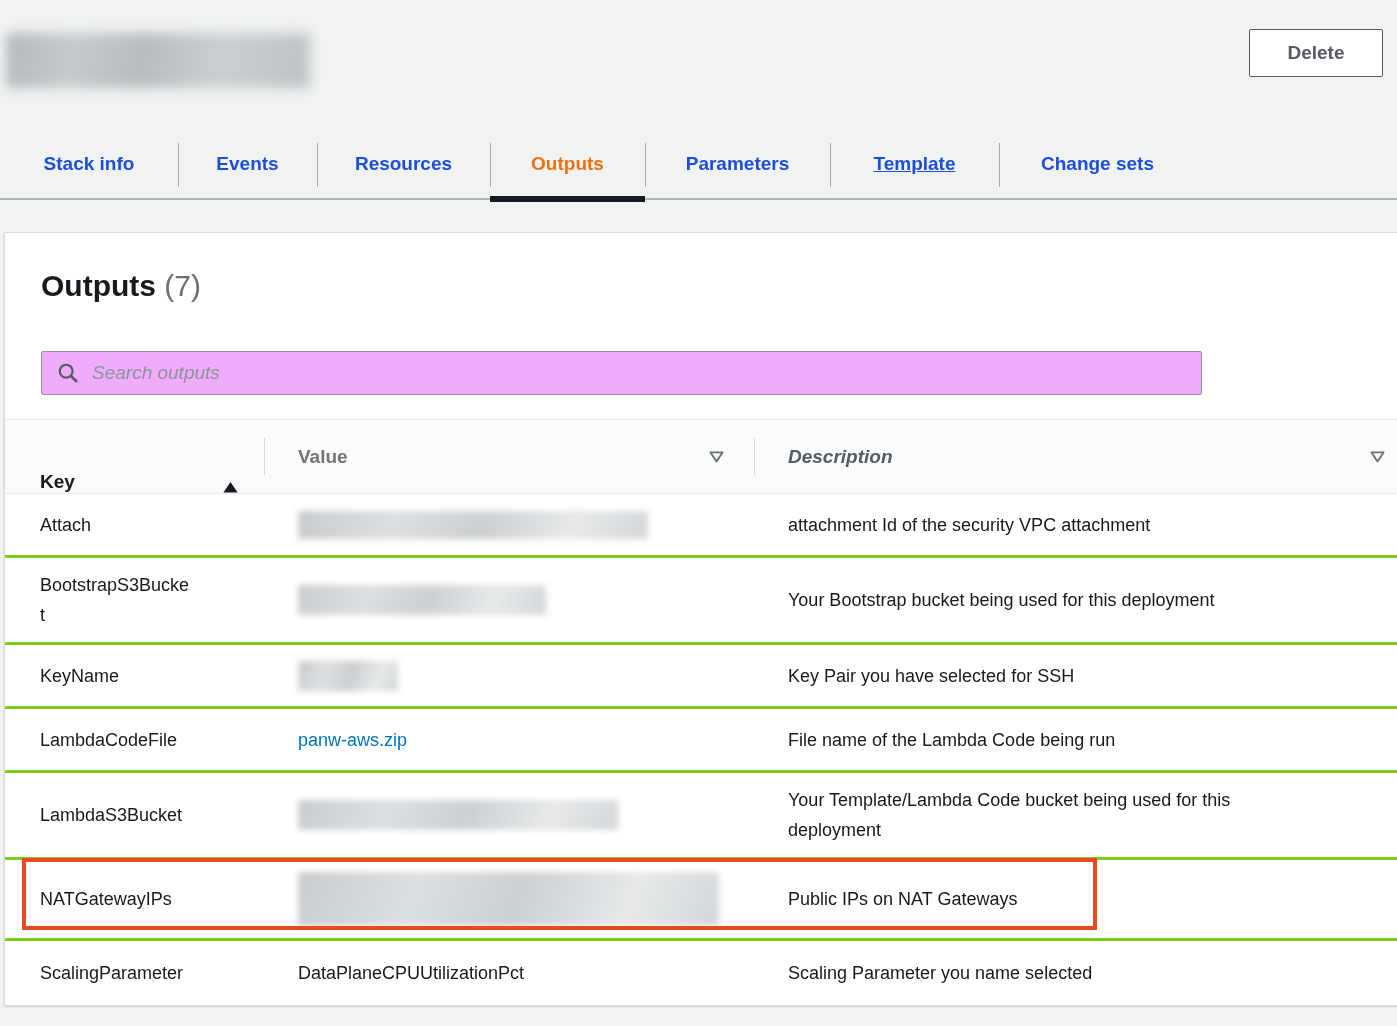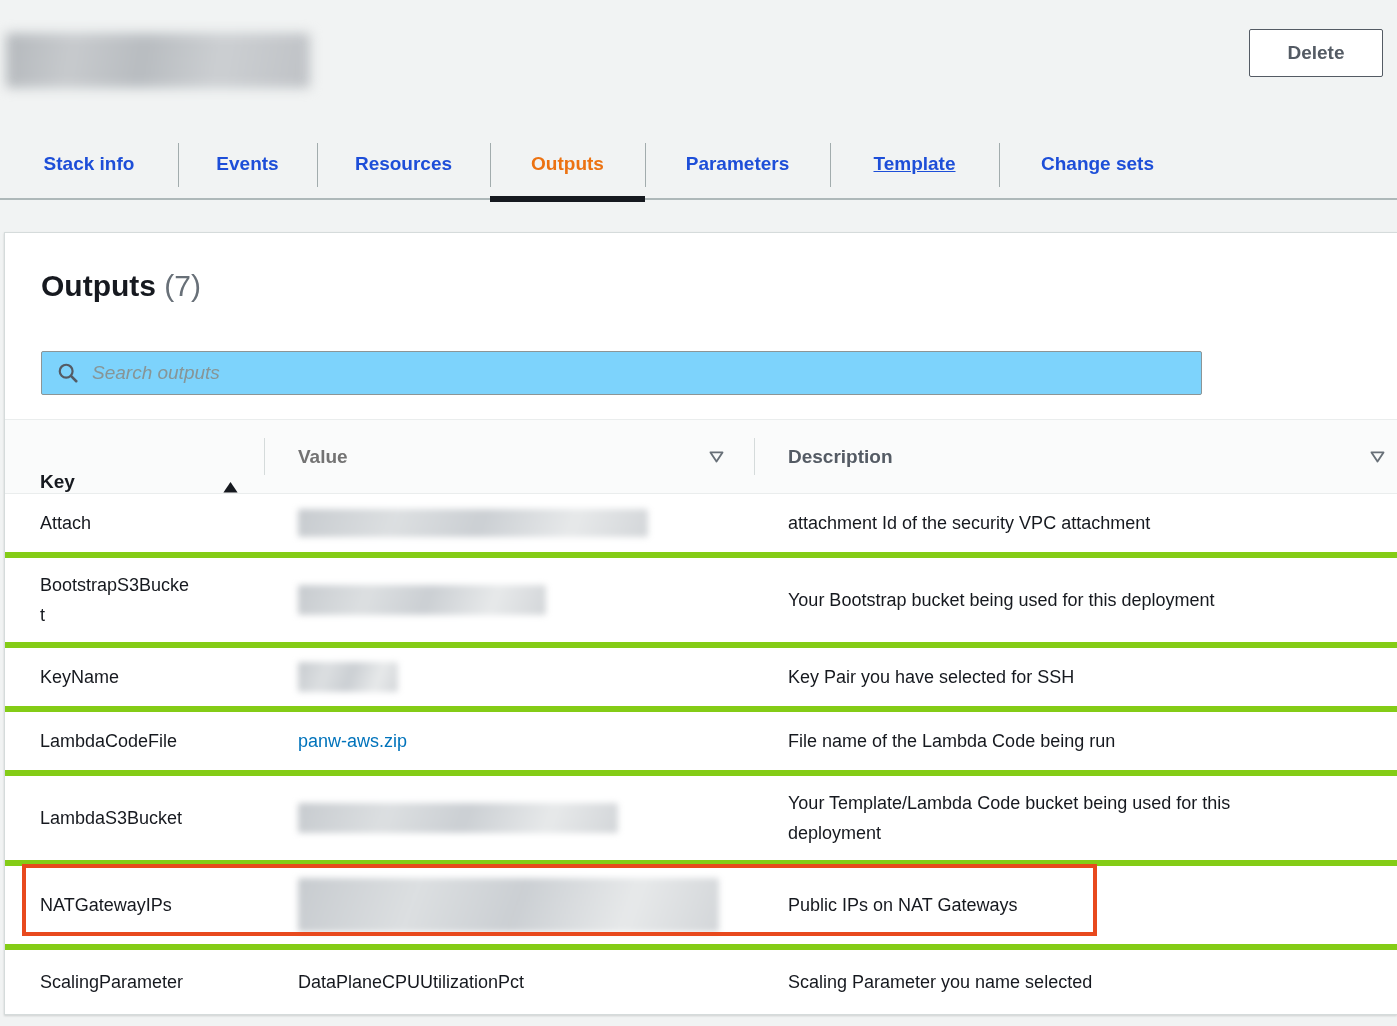--- a/index.html
+++ b/index.html
@@ -51,45 +51,45 @@
     border:1px solid #d5dbdb; border-right:none;
     box-shadow:0 1px 2px rgba(0,0,0,.15);
   }
   .card-head { padding:36px 36px 24px; }
   .panel-title { font-size:30px; line-height:34px; font-weight:bold; color:#16191f; }
   .panel-count { color:#687078; font-weight:normal; }
   .search-box { position:relative; width:1161px; height:44px; margin-top:48px; }
   .search-box input {
     width:100%; height:100%; border:1px solid #8c9596; border-radius:2px;
     padding:0 16px 0 50px; font-family:"Liberation Sans", sans-serif;
-    font-size:19px; color:#16191f; background:#7dd3fc; outline:none;
+    font-size:19px; color:#16191f; background:#f0abfc; outline:none;
   }
   .search-box input::placeholder { color:#879596; font-style:italic; }
   .search-icon { position:absolute; left:16px; top:50%; transform:translateY(-50%); line-height:0; }
 
   
   .thead {
     display:flex; align-items:center; height:75px; background:#fafbfb;
     border-top:1px solid #eaeded; border-bottom:1px solid #eaeded;
     font-size:19px; font-weight:bold;
   }
   .th { display:flex; align-items:center; height:100%; }
   .th-key  { width:259px; padding-left:35px; color:#16191f; cursor:pointer;align-items:flex-end; }
   .th-value{ width:490px; padding-left:34px; color:#737373; position:relative; cursor:pointer;gap:28px; }
-  .th-desc { flex:1; padding-left:34px; padding-right:12px; color:#545b64; position:relative; cursor:pointer; }
+  .th-desc { flex:1; padding-left:34px; padding-right:12px; color:#545b64; position:relative; cursor:pointer;font-style:italic; }
   .th-value::before, .th-desc::before {
     content:''; position:absolute; left:0; top:18px; bottom:18px; width:1px; background:#d5dbdb;
   }
   .sort-icon   { margin-left:auto; margin-right:26px; line-height:0; }
   .filter-icon { margin-left:auto; line-height:0; }
   .th-value .filter-icon { margin-right:30px; }
 
   .row {
     position:relative; display:flex; align-items:center;
-    min-height:64px; padding:12px 0; border-bottom:6px solid #84cc16;
+    min-height:64px; padding:12px 0; border-bottom:3px solid #84cc16;
     font-size:18px; line-height:30px; color:#16191f;
   }
   .row:last-child { border-bottom:none; }
   .cell-key   { width:259px; padding-left:35px; }
   .cell-key span { display:inline-block; max-width:151px; word-break:break-all; }
   .cell-value { width:490px; padding-left:34px; }
   .cell-desc  { flex:1; padding-left:34px; padding-right:12px; }
   .cell-desc span { display:inline-block; max-width:530px; }
   .redacted {
     border-radius:2px;

